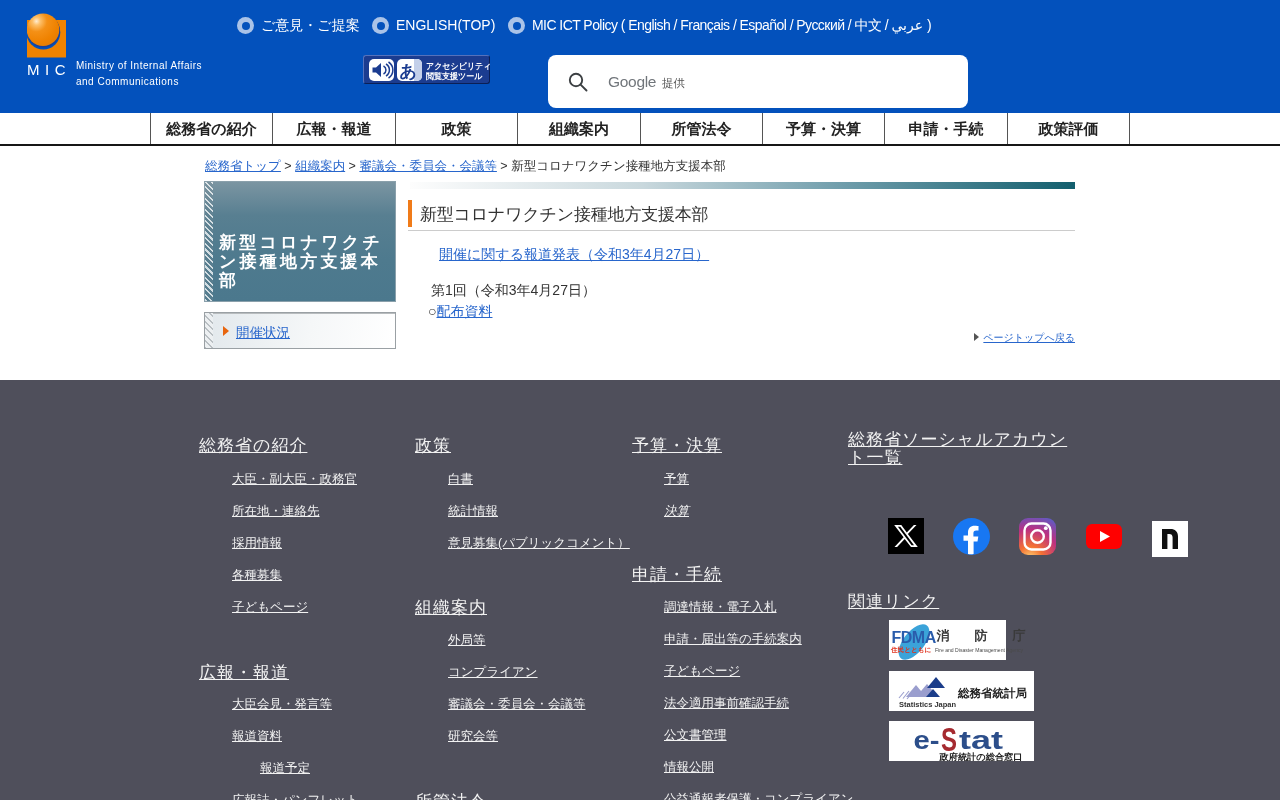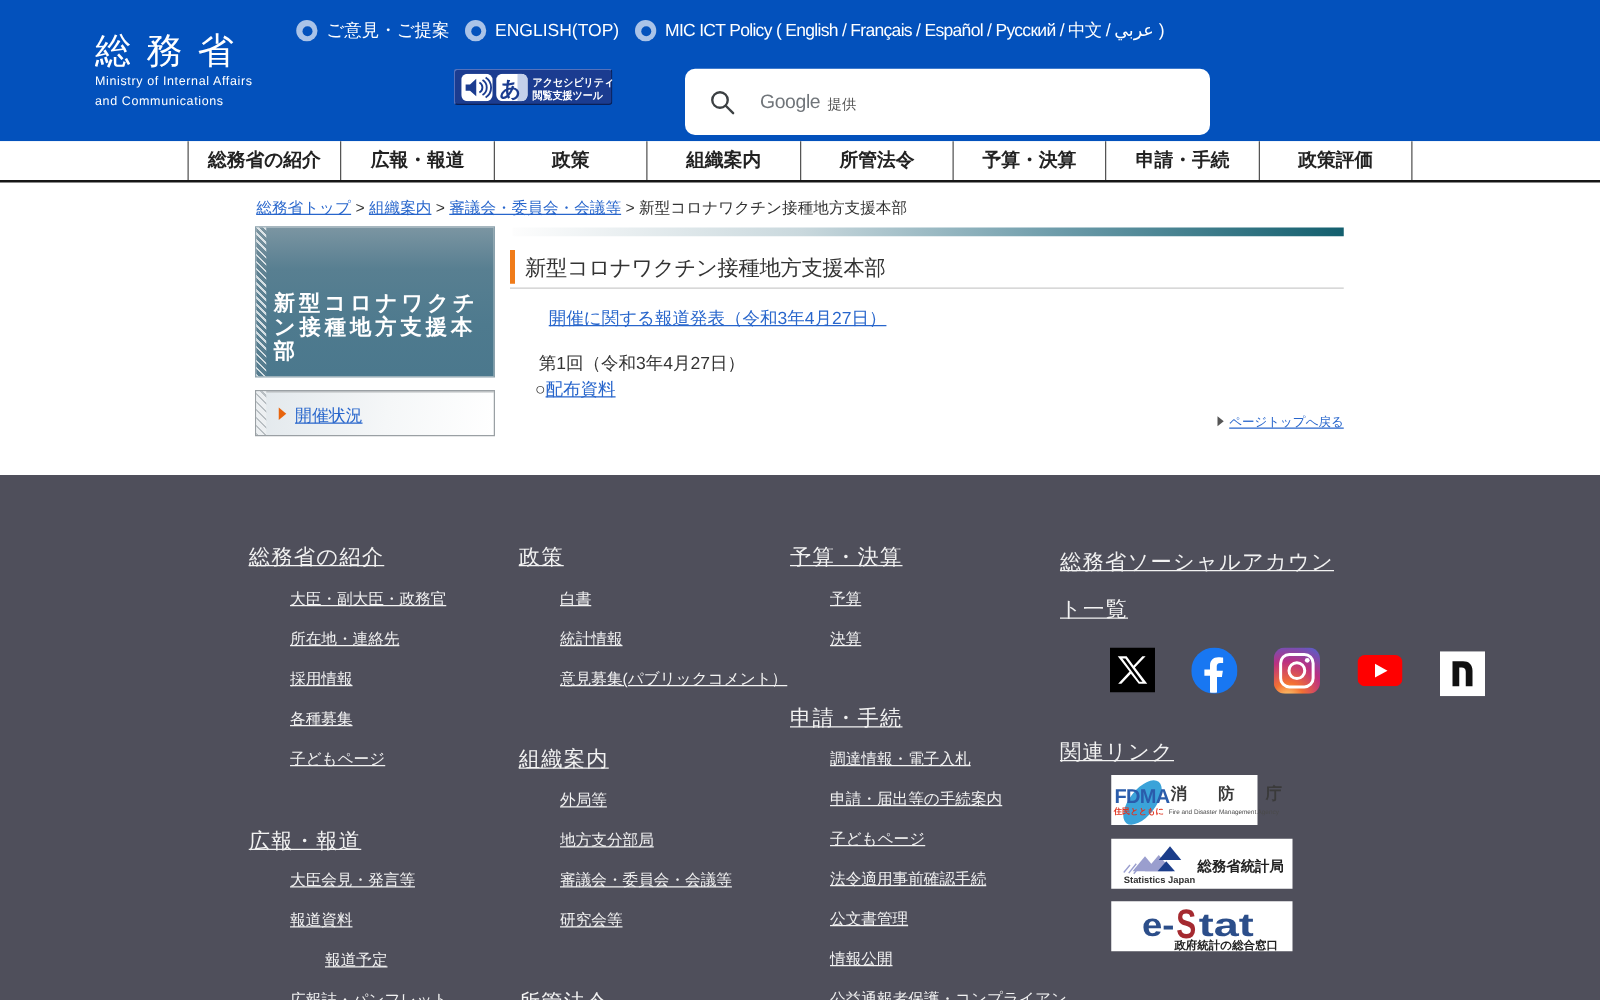--- a/index.html
+++ b/index.html
@@ -51,21 +51,36 @@
 #footer { position:absolute; left:0; top:380px; width:1280px; height:420px; background:#4f4f5b; }
 #footer a { color:#f2f2f2; }
 .fh { font-size:17px; letter-spacing:1px; }
 .fl { font-size:12.5px; }
 
 </style>
 </head>
 <body>
 
 <div id="header">
-  <div class="abs" style="left:76px; top:21px; color:#fff; font-size:29px; font-weight:500; letter-spacing:12px; white-space:nowrap;">総務省</div>
+  <div class="abs" id="miclogo" style="left:27px; top:10px; width:200px; height:72px;">
+    <svg width="200" height="72" viewBox="0 0 200 72">
+      <radialGradient id="sph" cx="0.30" cy="0.24" r="0.85">
+        <stop offset="0" stop-color="#ffedd2"></stop>
+          <stop offset="0.14" stop-color="#fdc06a"></stop>
+          <stop offset="0.38" stop-color="#f49016"></stop>
+          <stop offset="0.75" stop-color="#ef8200"></stop>
+          <stop offset="1" stop-color="#e87c00"></stop>
+      </radialGradient>
+      <rect x="0" y="10" width="39" height="37.5" fill="#f08300"></rect>
+      <circle cx="16.3" cy="22.5" r="17" fill="#0351bc"></circle>
+      <circle cx="16.4" cy="20.9" r="16.5" fill="#1c3f94"></circle>
+      <circle cx="16" cy="19.7" r="16.3" fill="url(#sph)"></circle>
+      <text x="0" y="65" font-size="15" fill="#fff" letter-spacing="5.5" font-family="Liberation Sans">MIC</text>
+    </svg>
+  </div>
   <div class="abs" style="left:76px; top:58px; color:#fff; font-size:10px; line-height:1.55; letter-spacing:0.5px;">Ministry of Internal Affairs<br>and Communications</div>
   <div class="abs" style="left:237px; top:16px;"><span class="radio"></span><a class="hlink" style="margin-left:7px;" href="#">ご意見・ご提案</a></div>
   <div class="abs" style="left:372px; top:16px;"><span class="radio"></span><a class="hlink" style="margin-left:7px;margin-top:20px;" href="#">ENGLISH(TOP)</a></div>
   <div class="abs" style="left:508px; top:16px;"><span class="radio"></span><a class="hlink" style="margin-left:7px; letter-spacing:-0.55px;" href="#">MIC ICT Policy ( English / Français / Español / Русский / 中文 / عربي )</a></div>
   <div class="abs" id="a11y" style="left:363px; top:55px; width:127px; height:29px; background:#1b3c90; border-radius:3px; border-top:1px solid #5571bb; border-left:1px solid #5571bb; border-bottom:1px solid #0a1f55; border-right:1px solid #0a1f55;">
     <svg style="position:absolute; left:5px; top:3px;" width="56" height="22" viewBox="0 0 56 22">
       <rect x="0" y="0" width="25" height="22" rx="5" fill="#fff"></rect>
       <path d="M3.5,8.5 h3.5 l5,-4.5 v14 l-5,-4.5 h-3.5 Z" fill="#1b3c90"></path>
       <path d="M14.5,7 a4.5,4.5 0 0 1 0,8 M17,5 a7,7 0 0 1 0,12 M19.5,3 a9.5,9.5 0 0 1 0,16" fill="none" stroke="#1b3c90" stroke-width="1.5"></path>
       <rect x="28" y="0" width="25" height="22" rx="5" fill="#fff"></rect>
@@ -131,38 +146,38 @@
   <div class="abs fl" style="left:232px; top:348px;"><a href="#">報道資料</a></div>
   <div class="abs fl" style="left:232px; top:380px;margin-left:28px;"><a href="#">報道予定</a></div>
   <div class="abs fl" style="left:232px; top:412px;"><a href="#">広報誌・パンフレット</a></div>
 
   <div class="abs fh" style="left:415px; top:54px;"><a href="#">政策</a></div>
   <div class="abs fl" style="left:448px; top:91px;"><a href="#">白書</a></div>
   <div class="abs fl" style="left:448px; top:123px;"><a href="#">統計情報</a></div>
   <div class="abs fl" style="left:448px; top:155px;"><a href="#">意見募集(パブリックコメント）</a></div>
   <div class="abs fh" style="left:415px; top:216px;"><a href="#">組織案内</a></div>
   <div class="abs fl" style="left:448px; top:252px;"><a href="#">外局等</a></div>
-  <div class="abs fl" style="left:448px; top:284px;"><a href="#">地方支分部局</a></div>
+  <div class="abs fl" style="left:448px; top:284px;"><a href="#">コンプライアン</a></div>
   <div class="abs fl" style="left:448px; top:316px;"><a href="#">審議会・委員会・会議等</a></div>
   <div class="abs fl" style="left:448px; top:348px;"><a href="#">研究会等</a></div>
   <div class="abs fh" style="left:415px; top:410px;"><a href="#">所管法令</a></div>
 
   <div class="abs fh" style="left:632px; top:54px;"><a href="#">予算・決算</a></div>
   <div class="abs fl" style="left:664px; top:91px;"><a href="#">予算</a></div>
-  <div class="abs fl" style="left:664px; top:123px;"><a href="#">決算</a></div>
+  <div class="abs fl" style="left:664px; top:123px;font-style:italic;"><a href="#">決算</a></div>
   <div class="abs fh" style="left:632px; top:183px;"><a href="#">申請・手続</a></div>
   <div class="abs fl" style="left:664px; top:219px;"><a href="#">調達情報・電子入札</a></div>
   <div class="abs fl" style="left:664px; top:251px;"><a href="#">申請・届出等の手続案内</a></div>
   <div class="abs fl" style="left:664px; top:283px;"><a href="#">子どもページ</a></div>
   <div class="abs fl" style="left:664px; top:315px;"><a href="#">法令適用事前確認手続</a></div>
   <div class="abs fl" style="left:664px; top:347px;"><a href="#">公文書管理</a></div>
   <div class="abs fl" style="left:664px; top:379px;"><a href="#">情報公開</a></div>
   <div class="abs fl" style="left:664px; top:411px;"><a href="#">公益通報者保護・コンプライアン</a></div>
 
-  <div class="abs fh" style="left:848px; top:51px; line-height:38px;"><a href="#">総務省ソーシャルアカウン<br>ト一覧</a></div>
+  <div class="abs fh" style="left:848px; top:51px; line-height:18px;"><a href="#">総務省ソーシャルアカウン<br>ト一覧</a></div>
   <div class="abs" id="socials" style="left:888px; top:138px; width:310px; height:40px;">
 
     <svg style="position:absolute; left:0; top:0;" width="36" height="36" viewBox="0 0 36 36">
       <rect width="36" height="36" fill="#000"></rect>
       <path d="M6.2 7 l9.4 12.2 L6.5 29 h2.6 l7.6-8.1 L23 29 h6.8 L19.9 16 28.5 7 h-2.6 l-7.1 7.5 L13.3 7 Z M9.9 8.7 h2.4 L26 27.3 h-2.4 Z" fill="#fff"></path>
     </svg>
 
     <svg style="position:absolute; left:65px; top:0;" width="37" height="37" viewBox="0 0 37 37">
       <circle cx="18.5" cy="18.5" r="18.5" fill="#1877f2"></circle>
       <path d="M24.5 23.6 l0.8 -5.1 h-4.9 v-3.3 c0 -1.4 0.7 -2.8 2.9 -2.8 h2.2 V8.1 c0 0 -2 -0.35 -3.9 -0.35 -4 0 -6.6 2.4 -6.6 6.8 v3 h-4.5 v5.1 h4.5 V36 c0.9 0.15 1.8 0.2 2.8 0.2 s1.9 -0.07 2.8 -0.2 V23.6 Z" fill="#fff"></path>

